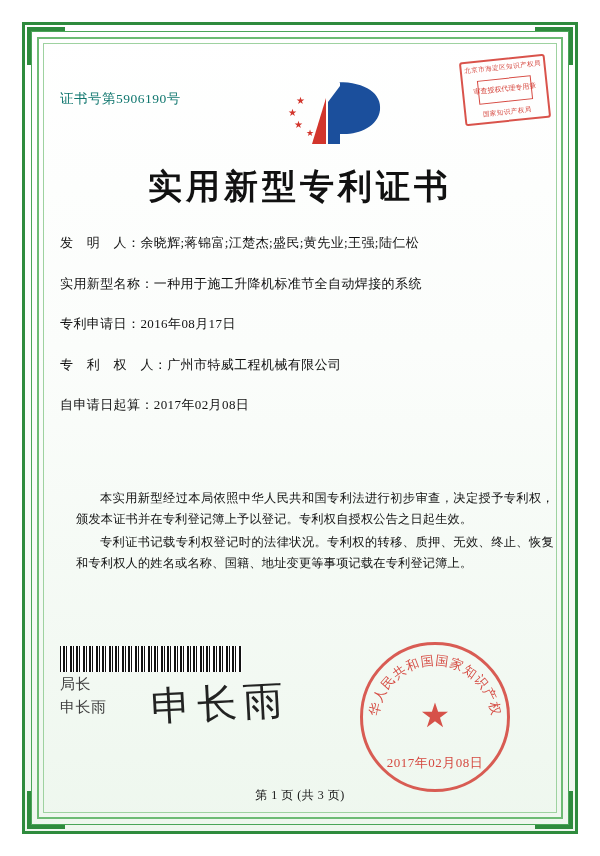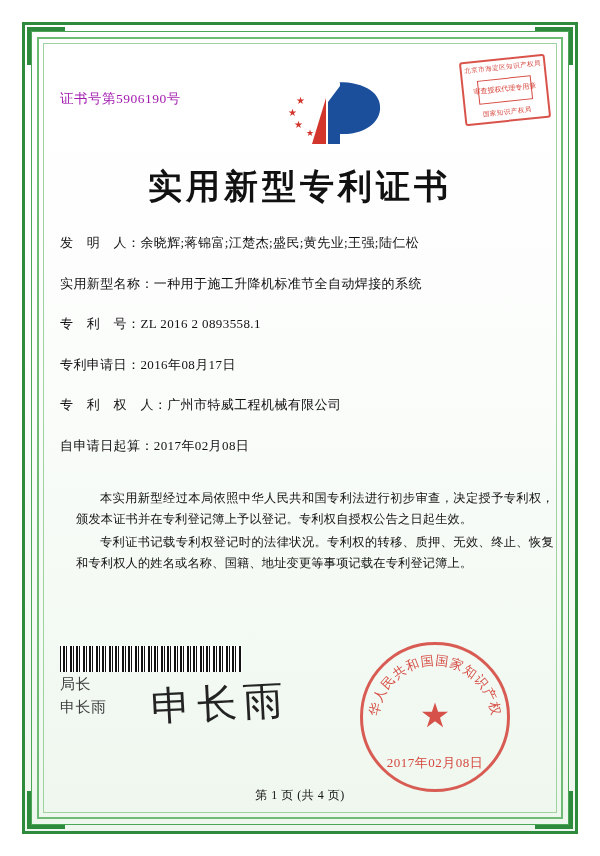--- a/index.html
+++ b/index.html
@@ -79,21 +79,21 @@
     width: 508px;
     height: 764px;
   }
 
   .cert-no {
     position: absolute;
     left: 14px;
     top: 44px;
     font-size: 13.5px;
     letter-spacing: 0.5px;
-    color: #a21caf;
+    color: #0f766e;
     font-family: "Liberation Serif", serif;
     text-align: center;
   }
 
   
   .logo {
     position: absolute;
     left: 232px;
     top: 32px;
     width: 108px;
@@ -347,23 +347,20 @@
     </div>
 
     <div class="title">实用新型专利证书</div>
 
     <div class="fields">
       <div class="field">
         <span class="lbl">发　明　人：</span><span class="val">余晓辉;蒋锦富;江楚杰;盛民;黄先业;王强;陆仁松</span>
       </div>
       <div class="field">
         <span class="lbl">实用新型名称：</span><span class="val">一种用于施工升降机标准节全自动焊接的系统</span>
-      </div>
-      <div class="field">
-        <span class="lbl">专　利　号：</span><span class="val">ZL 2016 2 0893558.1</span>
       </div>
       <div class="field">
         <span class="lbl">专利申请日：</span><span class="val">2016年08月17日</span>
       </div>
       <div class="field">
         <span class="lbl">专　利　权　人：</span><span class="val">广州市特威工程机械有限公司</span>
       </div>
       <div class="field">
         <span class="lbl">自申请日起算：</span><span class="val">2017年02月08日</span>
       </div>
@@ -391,16 +388,16 @@
           <path id="sealarc2" d="M 24,86 A 51,51 0 0 0 126,86"></path>
         </defs>
         <text>
           <textPath href="#sealarc" startOffset="50%" text-anchor="middle">中华人民共和国国家知识产权局</textPath>
         </text>
       </svg>
       <div class="star">★</div>
       <div class="seal-date">2017年02月08日</div>
     </div>
 
-    <div class="footer">第 1 页 (共 4 页)</div>
+    <div class="footer">第 1 页 (共 3 页)</div>
 
   </div>
 </div>
 
 </body></html>

